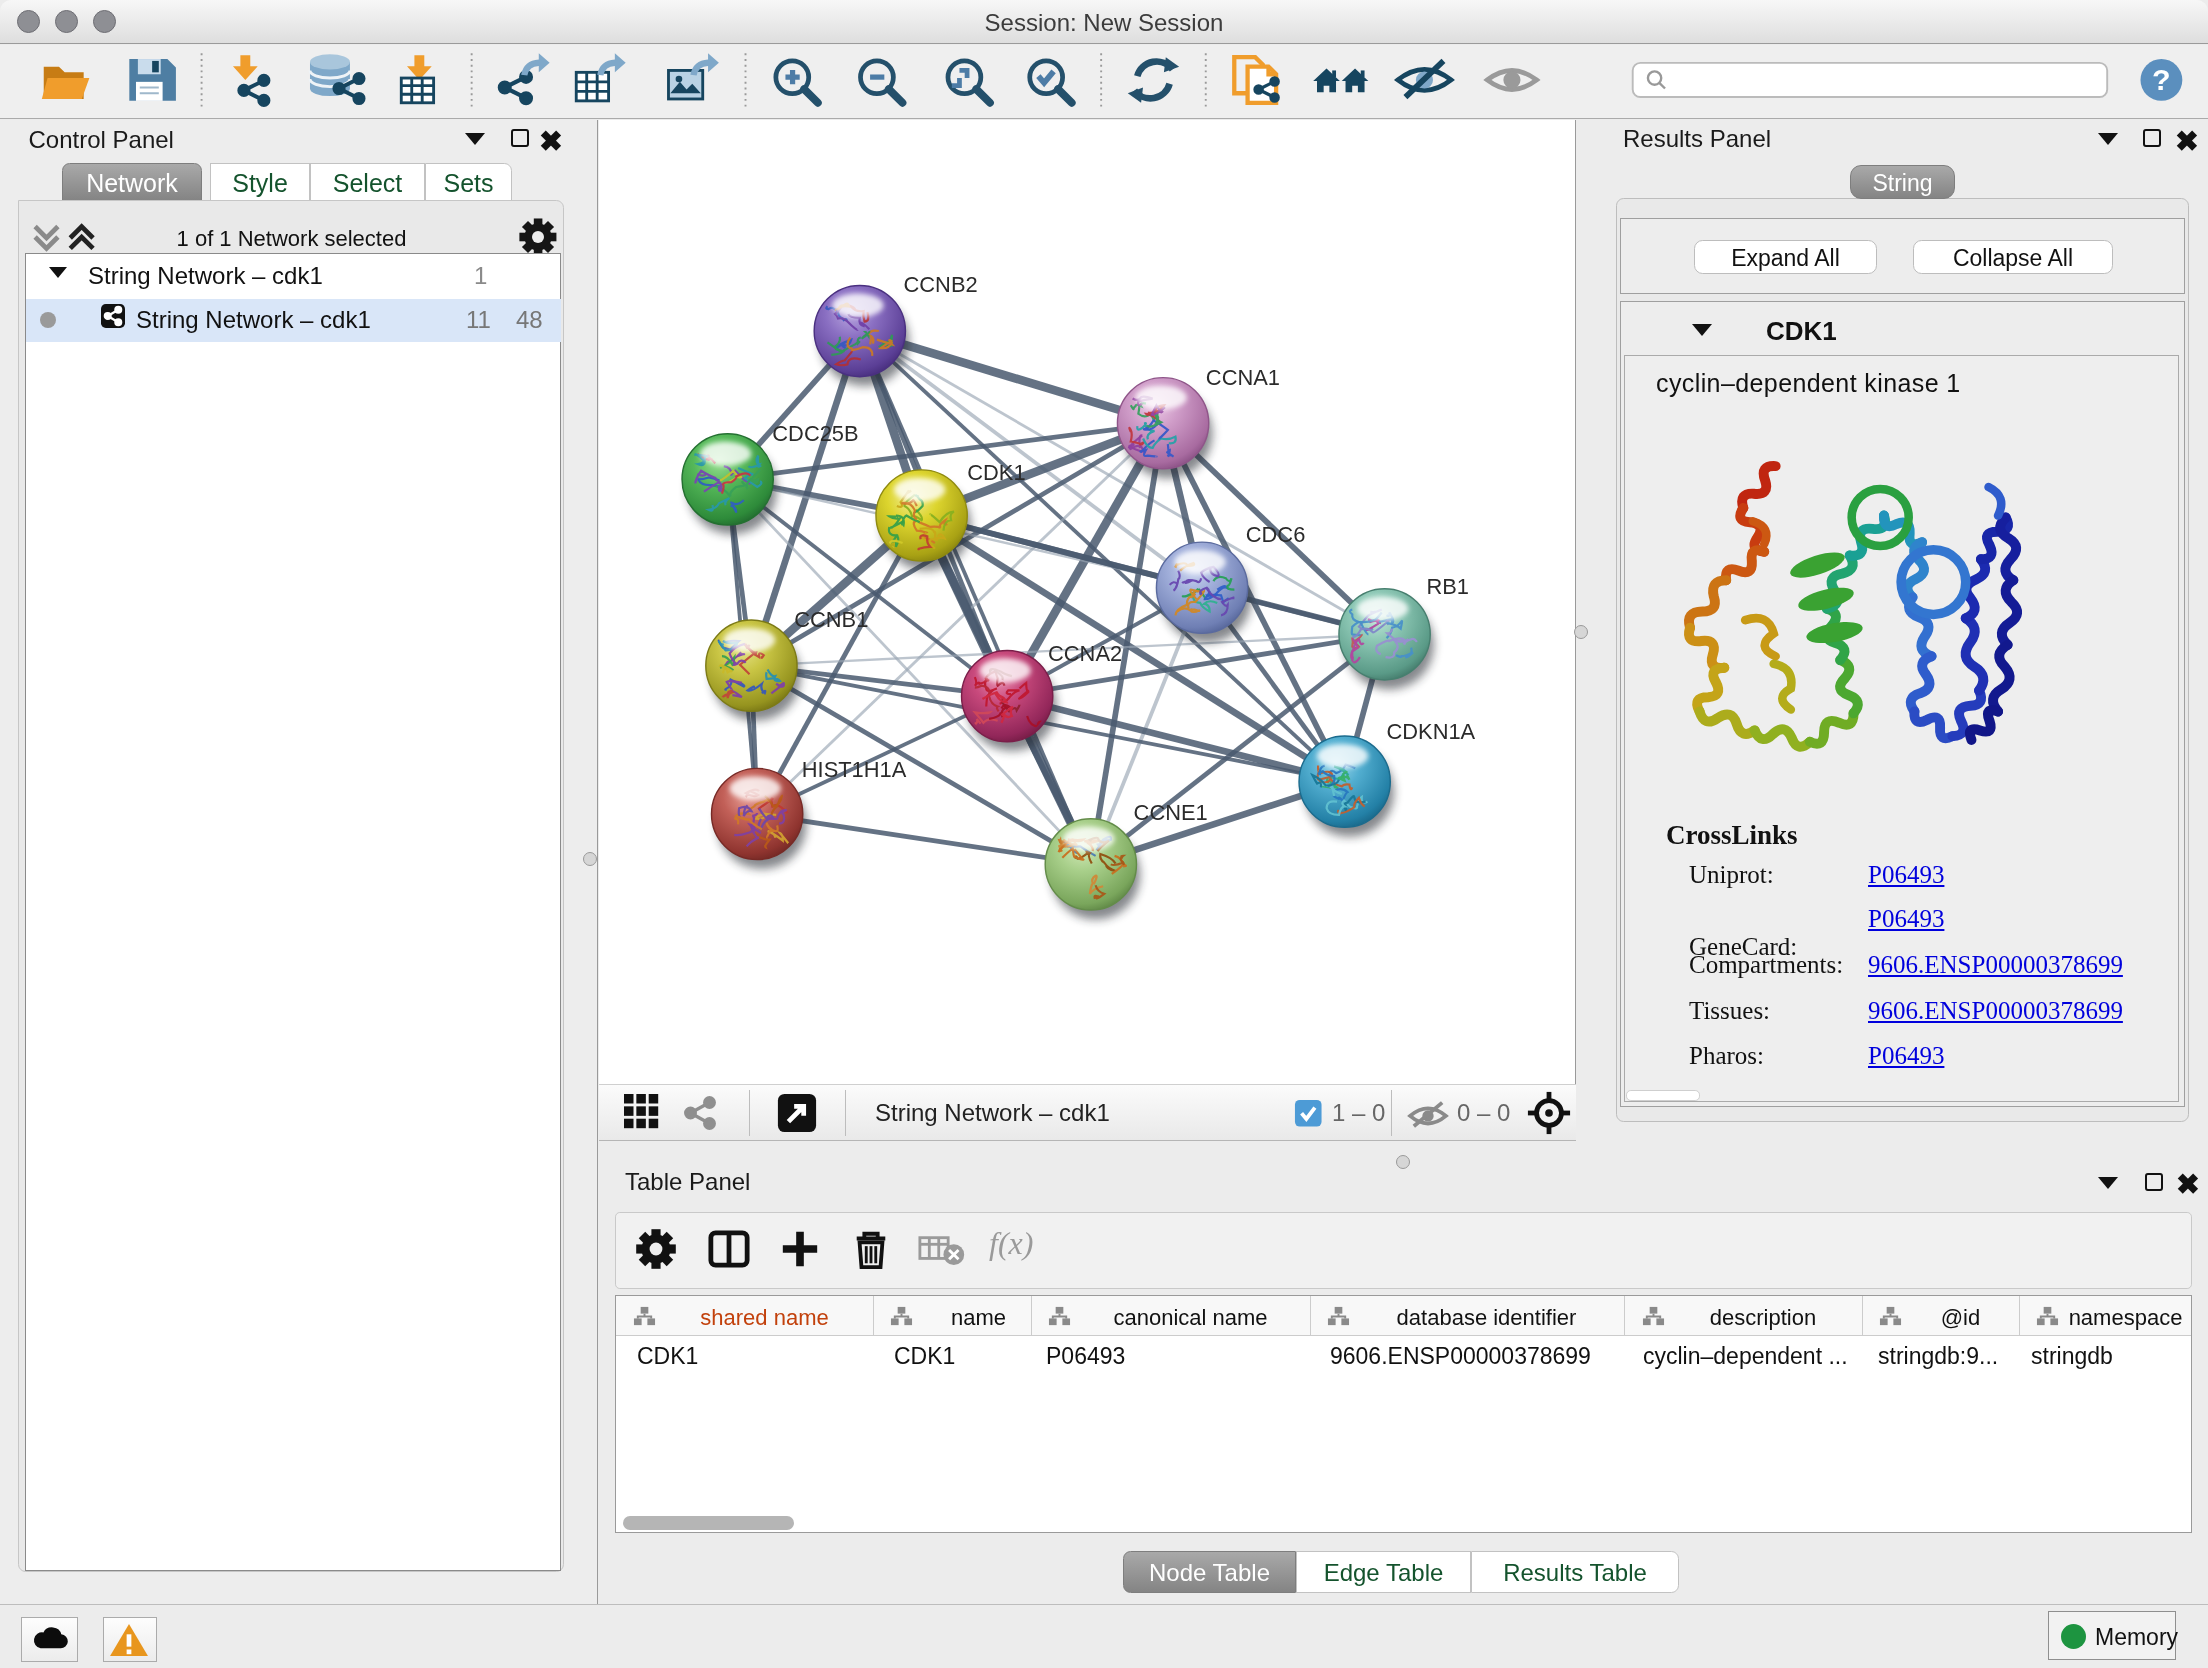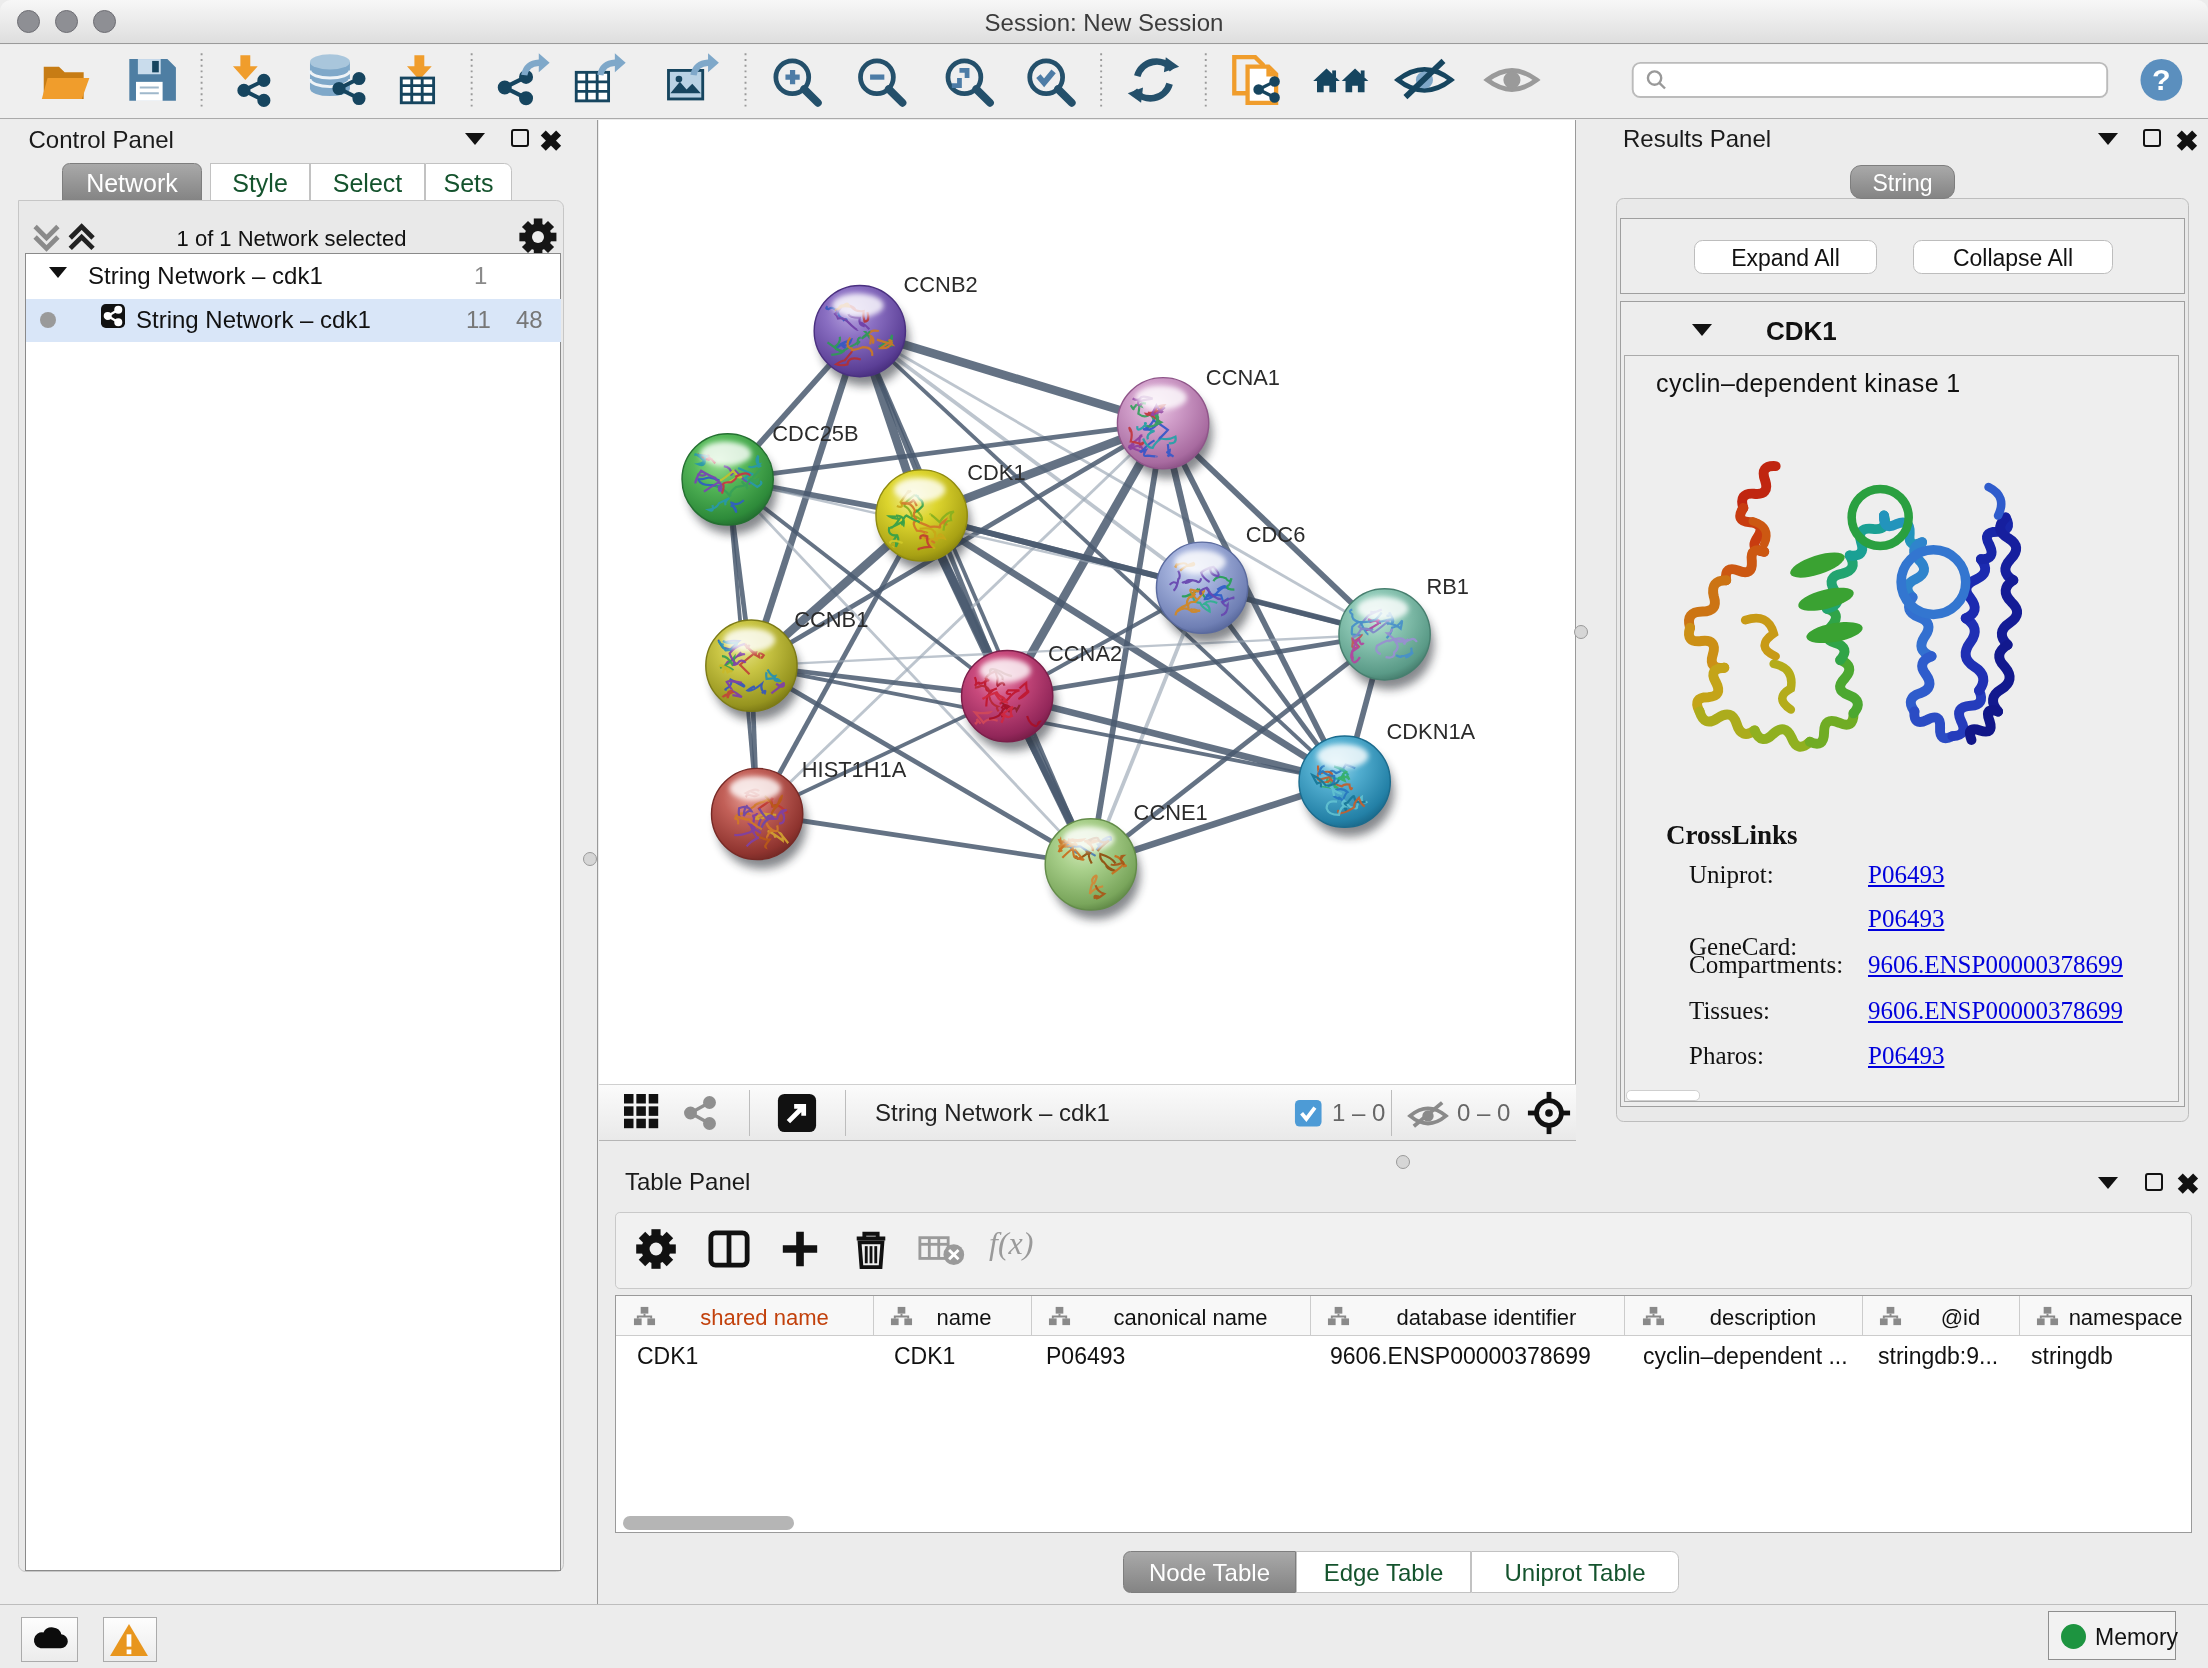--- a/index.html
+++ b/index.html
@@ -754,21 +754,21 @@
 <div class="abs" style="left:660px;top:1305px;width:209px;font-size:22px;color:#c2410c;text-align:center">shared name</div>
 <div class="abs" style="left:1031px;top:1296px;width:1px;height:40px;background:#cccccc"></div>
 <svg width="23" height="23" viewBox="0 0 24 24" style="position:absolute;left:890px;top:1305px" xmlns="http://www.w3.org/2000/svg">
     <g fill="#8a8a8a">
       <rect x="8" y="2" width="8" height="7"></rect>
       <rect x="1" y="14" width="8" height="7"></rect>
       <rect x="15" y="14" width="8" height="7"></rect>
       <path d="M12 9 v3 M5 14 v-2 h14 v2" stroke="#8a8a8a" stroke-width="2" fill="none"></path>
     </g>
   </svg>
-<div class="abs" style="left:909px;top:1305px;width:110px;font-size:22px;color:#111;text-align:center">name</div>
+<div class="abs" style="left:951px;top:1305px;width:110px;font-size:22px;color:#111;">name</div>
 <div class="abs" style="left:1310px;top:1296px;width:1px;height:40px;background:#cccccc"></div>
 <svg width="23" height="23" viewBox="0 0 24 24" style="position:absolute;left:1048px;top:1305px" xmlns="http://www.w3.org/2000/svg">
     <g fill="#8a8a8a">
       <rect x="8" y="2" width="8" height="7"></rect>
       <rect x="1" y="14" width="8" height="7"></rect>
       <rect x="15" y="14" width="8" height="7"></rect>
       <path d="M12 9 v3 M5 14 v-2 h14 v2" stroke="#8a8a8a" stroke-width="2" fill="none"></path>
     </g>
   </svg>
 <div class="abs" style="left:1075px;top:1305px;width:231px;font-size:22px;color:#111;text-align:center">canonical name</div>
@@ -814,21 +814,21 @@
 <div class="abs" style="left:637px;top:1343px;font-size:23px;color:#111">CDK1</div>
 <div class="abs" style="left:894px;top:1343px;font-size:23px;color:#111">CDK1</div>
 <div class="abs" style="left:1046px;top:1343px;font-size:23px;color:#111">P06493</div>
 <div class="abs" style="left:1330px;top:1343px;font-size:23px;color:#111">9606.ENSP00000378699</div>
 <div class="abs" style="left:1643px;top:1343px;font-size:23px;color:#111">cyclin–dependent ...</div>
 <div class="abs" style="left:1878px;top:1343px;font-size:23px;color:#111">stringdb:9...</div>
 <div class="abs" style="left:2031px;top:1343px;font-size:23px;color:#111">stringdb</div>
 <div class="abs" style="left:623px;top:1516px;width:171px;height:14.3px;border-radius:7.6px;background:#b5b5b5"></div>
 <div class="tab tabsel" style="left:1123px;top:1551px;width:173px;height:42px;line-height:42px;border-radius:7.6px 0 0 7.6px;font-size:24px">Node Table</div>
 <div class="tab" style="left:1296px;top:1551px;width:175px;height:42px;line-height:42px;font-size:24px">Edge Table</div>
-<div class="tab" style="left:1471px;top:1551px;width:208px;height:42px;line-height:42px;border-radius:0 7.6px 7.6px 0;font-size:24px">Uniprot Table</div>
+<div class="tab" style="left:1471px;top:1551px;width:208px;height:42px;line-height:42px;border-radius:0 7.6px 7.6px 0;font-size:24px">Results Table</div>
 <div class="abs" style="left:0;top:1604px;width:2208px;height:1px;background:#bdbdbd"></div>
 <div class="abs" style="left:21px;top:1617px;width:57px;height:45px;background:linear-gradient(#fdfdfd,#ececec);border:1px solid #ababab"></div>
 <svg width="42" height="30" viewBox="0 0 44 32" style="position:absolute;left:28.5px;top:1623px" xmlns="http://www.w3.org/2000/svg">
     <path d="M12 27 a8 8 0 1 1 3 -17 a10 9 0 0 1 19 2 a7 7 0 0 1 -1 15 z" fill="#0c0c0c"></path>
   </svg>
 <div class="abs" style="left:103px;top:1617px;width:54px;height:45px;background:linear-gradient(#fdfdfd,#ececec);border:1px solid #ababab"></div>
 <svg width="42" height="36" viewBox="0 0 44 38" style="position:absolute;left:108px;top:1622px" xmlns="http://www.w3.org/2000/svg">
     <path d="M22 2 L42 36 L2 36 Z" fill="#e8961e"></path>
     <rect x="19.5" y="13" width="5" height="13" fill="#fff"></rect>
     <rect x="19.5" y="29" width="5" height="5" fill="#fff"></rect>

